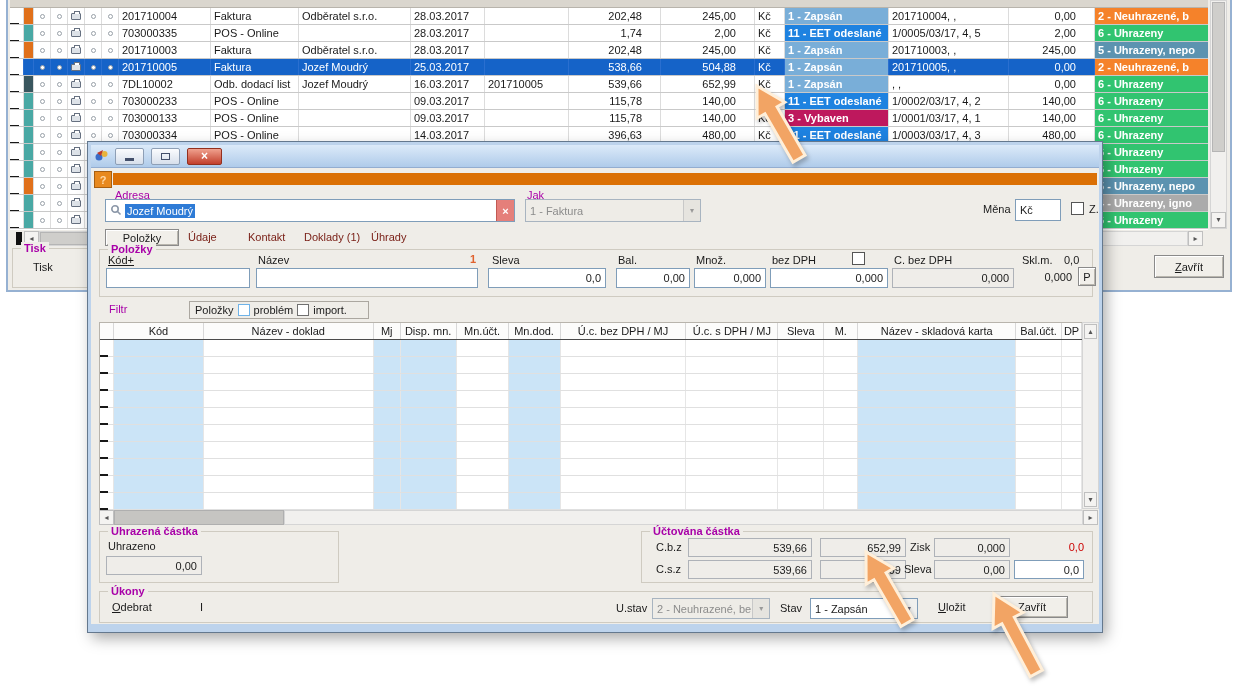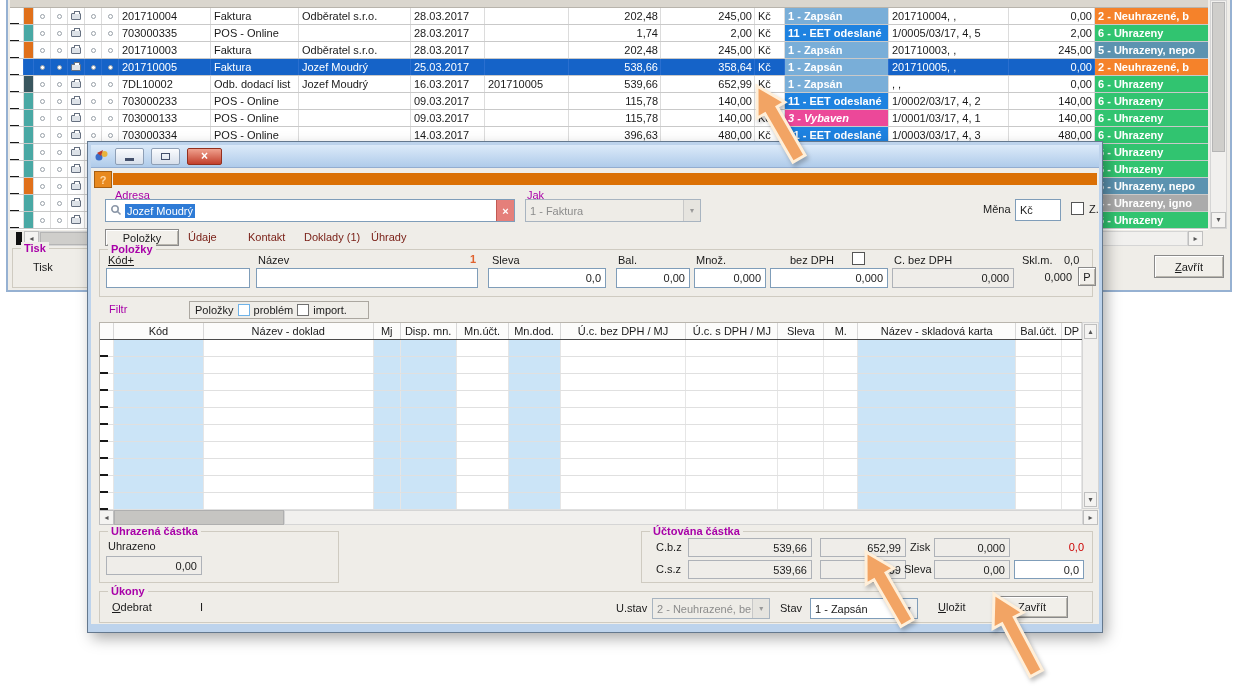--- a/index.html
+++ b/index.html
@@ -15,21 +15,21 @@
   .bgrow{display:flex;height:17px;border-bottom:1px solid #C9C9C9;background:#fff;}
   .cell{display:flex;align-items:center;overflow:hidden;white-space:nowrap;padding:0 3px;
         border-right:1px solid #DCDCDC;height:100%;}
   .c-sel{width:14px;position:relative;background:#fff;padding:0;}
   .c-sel::after{content:"";position:absolute;left:0;bottom:-1px;width:9px;height:2px;background:#181818;}
   .c-strip{width:10px;padding:0;}
   .c-ico{width:17px;justify-content:center;}
   .c-num{width:92px;} .c-type{width:88px;} .c-name{width:112px;} .c-date{width:74px;}
   .c-link{width:84px;} .c-net{width:92px;} .c-gross{width:94px;} .c-cur{width:30px;}
   .c-st1{width:104px;padding:0;} .c-info{width:120px;} .c-paid{width:86px;} .c-st2{flex:1;padding:0;border-right:none;}
-  .rnum{justify-content:flex-end;padding-right:2px;}
+  .rnum{justify-content:flex-end;padding-right:18px;}
   .badge{display:flex;align-items:center;width:100%;height:100%;padding-left:3px;color:#fff;
          font-weight:bold;white-space:nowrap;overflow:hidden;}
   .bgrow.sel .cell{background:#1563C8;color:#fff;border-right-color:#2A6FD0;}
   .bgrow.sel .c-sel{background:#fff;}
   .ring{display:inline-block;width:5px;height:5px;border:1px solid #98A0A8;border-radius:50%;background:#fff;}
   .printer{display:inline-block;width:10px;height:7px;border:1px solid #667080;border-radius:1px;
            background:#DDE2E8;position:relative;}
   .printer::before{content:"";position:absolute;left:2px;top:-3px;width:4px;height:2px;background:#fff;border:1px solid #667080;border-bottom:none;}
 
   
@@ -260,21 +260,21 @@
             </div>
             <div class="cell c-ico">
               <span class="ring"></span>
             </div>
             <div class="cell c-num">201710005</div>
             <div class="cell c-type">Faktura</div>
             <div class="cell c-name">Jozef Moudrý</div>
             <div class="cell c-date">25.03.2017</div>
             <div class="cell c-link"></div>
             <div class="cell c-net rnum">538,66</div>
-            <div class="cell c-gross rnum">358,64</div>
+            <div class="cell c-gross rnum">504,88</div>
             <div class="cell c-cur">Kč</div>
             <div class="cell c-st1">
               <span class="badge" style="background: rgb(121, 174, 216);">1 - Zapsán</span>
             </div>
             <div class="cell c-info">201710005, ,</div>
             <div class="cell c-paid rnum">0,00</div>
             <div class="cell c-st2">
               <span class="badge" style="background: rgb(245, 130, 42);">2 - Neuhrazené, b</span>
             </div>
           </div>
@@ -368,21 +368,21 @@
             </div>
             <div class="cell c-num">703000133</div>
             <div class="cell c-type">POS - Online</div>
             <div class="cell c-name"></div>
             <div class="cell c-date">09.03.2017</div>
             <div class="cell c-link"></div>
             <div class="cell c-net rnum">115,78</div>
             <div class="cell c-gross rnum">140,00</div>
             <div class="cell c-cur">Kč</div>
             <div class="cell c-st1">
-              <span class="badge" style="background: #ec4899; font-style: italic;">3 - Vybaven</span>
+              <span class="badge" style="background: #be185d;">3 - Vybaven</span>
             </div>
             <div class="cell c-info">1/0001/03/17, 4, 1</div>
             <div class="cell c-paid rnum">140,00</div>
             <div class="cell c-st2">
               <span class="badge" style="background: rgb(49, 196, 112);">6 - Uhrazeny</span>
             </div>
           </div>
           <div class="bgrow">
             <div class="cell c-sel"></div>
             <div class="cell c-strip" style="background: rgb(73, 168, 164);"></div>
@@ -662,21 +662,21 @@
       <div class="field" style="left:6px;top:18px;width:144px;height:20px"></div>
       <span class="dlabel" style="left:158px;top:4px">Název</span>
       <span class="red1">1</span>
       <div class="field" style="left:156px;top:18px;width:222px;height:20px"></div>
       <span class="dlabel" style="left:392px;top:4px">Sleva</span>
       <div class="field rt" style="left:388px;top:18px;width:118px;height:20px">0,0</div>
       <span class="dlabel" style="left:518px;top:4px">Bal.</span>
       <div class="field rt" style="left:516px;top:18px;width:74px;height:20px">0,00</div>
       <span class="dlabel" style="left:596px;top:4px">Množ.</span>
       <div class="field rt" style="left:594px;top:18px;width:72px;height:20px">0,000</div>
-      <span class="dlabel" style="left:690px;top:4px">bez DPH</span>
+      <span class="dlabel" style="left:672px;top:4px">bez DPH</span>
       <span class="checkbox" style="left:752px;top:2px"></span>
       <div class="field rt" style="left:670px;top:18px;width:118px;height:20px">0,000</div>
       <span class="dlabel" style="left:794px;top:4px">C. bez DPH</span>
       <div class="field rt dis" style="left:792px;top:18px;width:122px;height:20px">0,000</div>
       <span class="dlabel" style="left:922px;top:4px">Skl.m.</span>
       <span class="dlabel" style="left:964px;top:4px">0,0</span>
       <span class="dlabel" style="left:920px;top:21px;width:52px;text-align:right">0,000</span>
       <div class="btn pbtn">P</div>
     </div>
 

